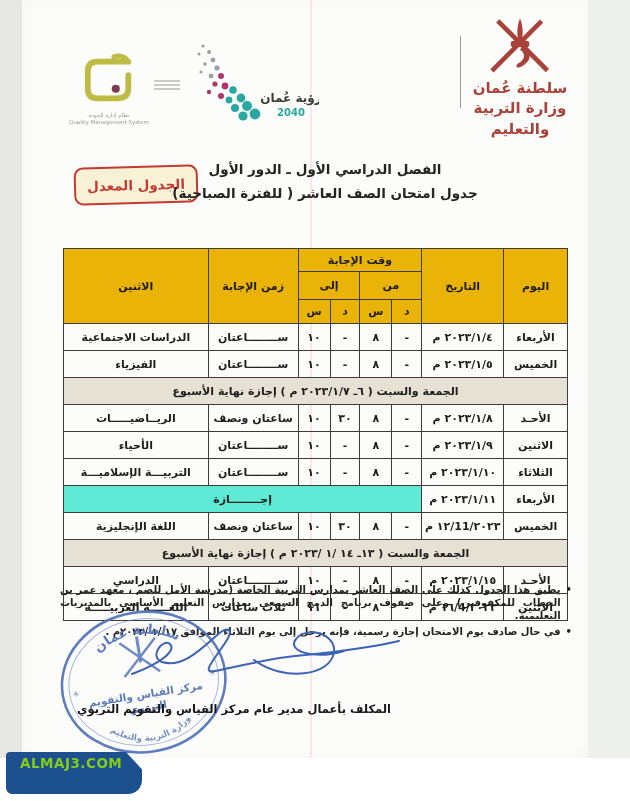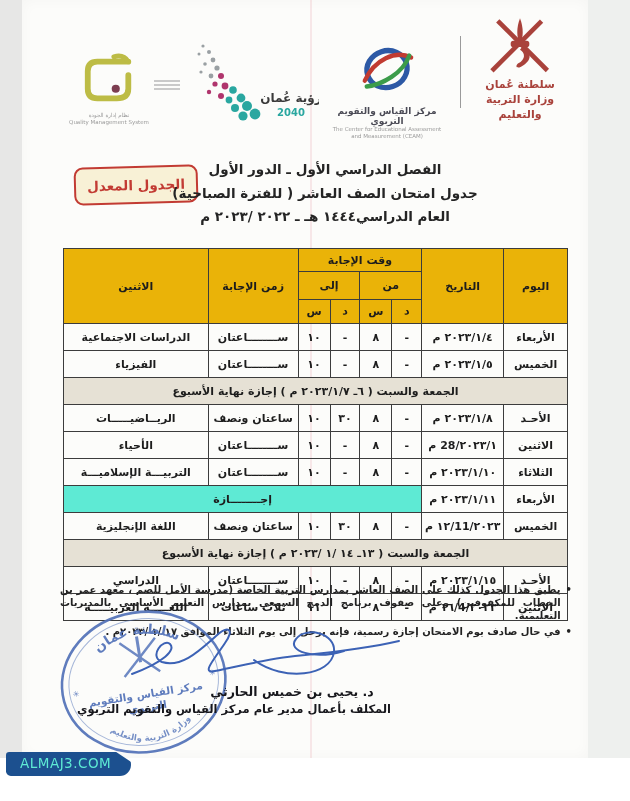--- a/index.html
+++ b/index.html
@@ -18,21 +18,21 @@
   
   .logo{position:absolute;text-align:center;color:#8a8a8a;}
   .logo-quality{left:32px;top:52px;width:110px;}
   .logo-vision{left:128px;top:40px;width:170px;}
   .logo-ceam{left:300px;top:44px;width:130px;}
   .header-divider{position:absolute;left:438px;top:36px;width:1px;height:72px;background:#9a9a9a;}
   .logo-ministry{left:442px;top:16px;width:112px;}
   .logo small{display:block;font-size:5.5px;line-height:1.3;color:#9a9a9a;}
   .ceam-ar{font-size:9px;font-weight:bold;color:#4a4a55;margin-top:2px;}
   .ceam-en{font-size:5.5px;color:#9a9a9a;line-height:1.25;}
-  .ministry-line{font-size:11px;font-weight:bold;color:#a9423b;line-height:1.35;}
+  .ministry-line{font-size:15px;font-weight:bold;color:#a9423b;line-height:1.35;}
   .vision-caption{position:absolute;left:0;top:38px;width:34px;}
   .vision-caption i{display:block;height:2px;background:#c9c9c9;margin:2px 4px;}
   
   .mod-stamp{
     position:absolute;left:52px;top:166px;width:120px;height:34px;
     border:2px solid #c23b33;border-radius:9px;background:#f8f1d6;
     color:#c23b33;font-size:13.5px;font-weight:bold;
     display:flex;align-items:center;justify-content:center;
     transform:rotate(-1.6deg);
   }
@@ -61,23 +61,23 @@
   
   .round-stamp{position:absolute;left:34px;top:606px;transform:rotate(-9deg);opacity:0.92;}
   .sig-svg{position:absolute;left:82px;top:620px;}
   .sig-name{position:absolute;left:150px;top:684px;width:240px;text-align:center;
     font-size:12.5px;font-weight:bold;color:#17171c;direction:rtl;}
   .sig-role{position:absolute;left:55px;top:702px;width:365px;text-align:left;
     font-size:11.5px;font-weight:bold;color:#17171c;direction:rtl;}
   
   .site-badge{
     position:absolute;left:6px;top:752px;z-index:6;
-    background:#1c508f;color:#5eead4;
-    font-size:13.5px;font-weight:normal;letter-spacing:0.5px;
-    padding:3px 20px 5px 14px;
+    background:#1c508f;color:#84cc16;
+    font-size:13.5px;font-weight:bold;letter-spacing:0.5px;
+    padding:3px 20px 23px 14px;
     border-radius:4px 16px 14px 6px;
     clip-path:polygon(0 0,88% 0,100% 42%,100% 100%,0 100%);
   }
 </style>
 </head>
 <body>
 
 <div class="edge-strip-left" data-name="scan-edge-left"></div>
 <div class="edge-strip-right" data-name="scan-edge-right"></div>
 
@@ -129,32 +129,20 @@
             <circle cx="96" cy="66" r="5"></circle>
             <circle cx="92" cy="76" r="4.6"></circle>
           <circle cx="104" cy="74" r="5.4"></circle>
         </g>
         <text x="140" y="62" text-anchor="middle" font-size="12" font-weight="bold" fill="#3a3a3a" direction="rtl" data-name="vision-logo-label">رؤية عُمان</text>
         <text x="140" y="76" text-anchor="middle" font-size="10" font-weight="bold" fill="#2aa7a0" data-name="vision-logo-year">2040</text>
       </svg>
     </span>
   </div>
 
-  <div class="logo logo-ceam" data-name="ceam-logo">
-    <span data-name="ceam-logo-icon">
-      <svg width="70" height="56" viewBox="0 0 70 58">
-        <ellipse cx="35" cy="26" rx="21" ry="19" fill="none" stroke="#2d59a5" stroke-width="5.5" transform="rotate(-18 35 26)"></ellipse>
-        <path d="M12 38 C22 16 44 6 60 14" fill="none" stroke="#c13b31" stroke-width="4.5" stroke-linecap="round"></path>
-        <path d="M14 44 C30 42 52 30 58 12" fill="none" stroke="#3c9c4a" stroke-width="4.5" stroke-linecap="round"></path>
-      </svg>
-    </span>
-    <div class="ceam-ar" dir="rtl" data-name="ceam-name-arabic">مركز القياس والتقويم التربوي</div>
-    <div class="ceam-en" data-name="ceam-name-english-1">The Center for Educational Assessment</div>
-    <div class="ceam-en" data-name="ceam-name-english-2">and Measurement (CEAM)</div>
-  </div>
 
   <div class="header-divider" data-name="header-divider"></div>
 
   <div class="logo logo-ministry" data-name="ministry-logo">
     <span data-name="oman-national-emblem-icon">
       <svg width="64" height="58" viewBox="0 0 62 56">
         <g fill="#a9423b">
           <rect x="28.5" y="-4" width="4.5" height="68" transform="rotate(45 30.5 26)"></rect>
           <rect x="28.5" y="-4" width="4.5" height="68" transform="rotate(-45 30.5 26)"></rect>
           <path d="M31 2 C27.5 11 27.5 20 31 28 C34.5 20 34.5 11 31 2 Z"></path>
@@ -165,21 +153,20 @@
     </span>
     <div class="ministry-line" dir="rtl" data-name="ministry-name-line1">سلطنة عُمان</div>
     <div class="ministry-line" dir="rtl" data-name="ministry-name-line2">وزارة التربية والتعليم</div>
   </div>
 
   <div class="mod-stamp" data-name="modified-schedule-stamp">الجدول المعدل</div>
 
   <div class="title-block" data-name="document-title">
     <div data-name="title-line-2">الفصل الدراسي الأول ـ الدور الأول</div>
     <div data-name="title-line-1">جدول امتحان الصف العاشر ( للفترة الصباحية)</div>
-    <div data-name="title-line-3">العام الدراسي١٤٤٤ هـ  ـ  ٢٠٢٢ /٢٠٢٣ م</div>
   </div>
 
   <table class="sched" data-name="exam-schedule-table">
     <colgroup>
       <col style="width:64px">
         <col style="width:82px">
       <col style="width:30px">
         <col style="width:32px">
       <col style="width:30px">
         <col style="width:32px">
@@ -234,21 +221,21 @@
           <td class="c-date" data-name="date-cell">٢٠٢٣/١/٨ م</td>
           <td class="c-num" data-name="from-minutes-cell">-</td>
           <td class="c-num" data-name="from-hours-cell">٨</td>
           <td class="c-num" data-name="to-minutes-cell">٣٠</td>
           <td class="c-num" data-name="to-hours-cell">١٠</td>
           <td class="c-dur" data-name="duration-cell">ساعتان ونصف</td>
           <td class="c-subj" data-name="subject-cell">الريــاضيـــــات</td>
         </tr>
         <tr data-name="exam-row">
           <td class="c-day" data-name="day-cell">الاثنين</td>
-          <td class="c-date" data-name="date-cell">٢٠٢٣/١/28 م</td>
+          <td class="c-date" data-name="date-cell">٢٠٢٣/١/٩ م</td>
           <td class="c-num" data-name="from-minutes-cell">-</td>
           <td class="c-num" data-name="from-hours-cell">٨</td>
           <td class="c-num" data-name="to-minutes-cell">-</td>
           <td class="c-num" data-name="to-hours-cell">١٠</td>
           <td class="c-dur" data-name="duration-cell">ســــــــاعتان</td>
           <td class="c-subj" data-name="subject-cell">الأحياء</td>
         </tr>
         <tr data-name="exam-row">
           <td class="c-day" data-name="day-cell">الثلاثاء</td>
           <td class="c-date" data-name="date-cell">٢٠٢٣/١/١٠ م</td>
@@ -339,17 +326,16 @@
 
   <div class="sig-svg" data-name="signature-icon">
     <svg width="310" height="72" viewBox="0 0 310 72">
       <g fill="none" stroke="#3c62b5" stroke-width="2" stroke-linecap="round">
         <path d="M28 54 C60 42 72 30 66 24 C60 18 44 36 58 42 C78 48 96 30 112 16 C124 5 131 9 121 23 C109 41 97 54 111 51 C141 45 171 37 201 35 C241 31 269 27 295 21"></path>
         <path d="M150 40 C180 62 227 56 230 32 C232 13 202 6 192 19 C182 31 210 40 240 31"></path>
       </g>
     </svg>
   </div>
 
-  <div class="sig-name" data-name="signatory-name">د. يحيى بن خميس الحارثي</div>
   <div class="sig-role" data-name="signatory-role">المكلف بأعمال مدير عام مركز القياس والتقويم التربوي</div>
 </div>
 
 <div class="site-badge" data-name="site-watermark-badge">ALMAJ3.COM</div>
 
 </body></html>

